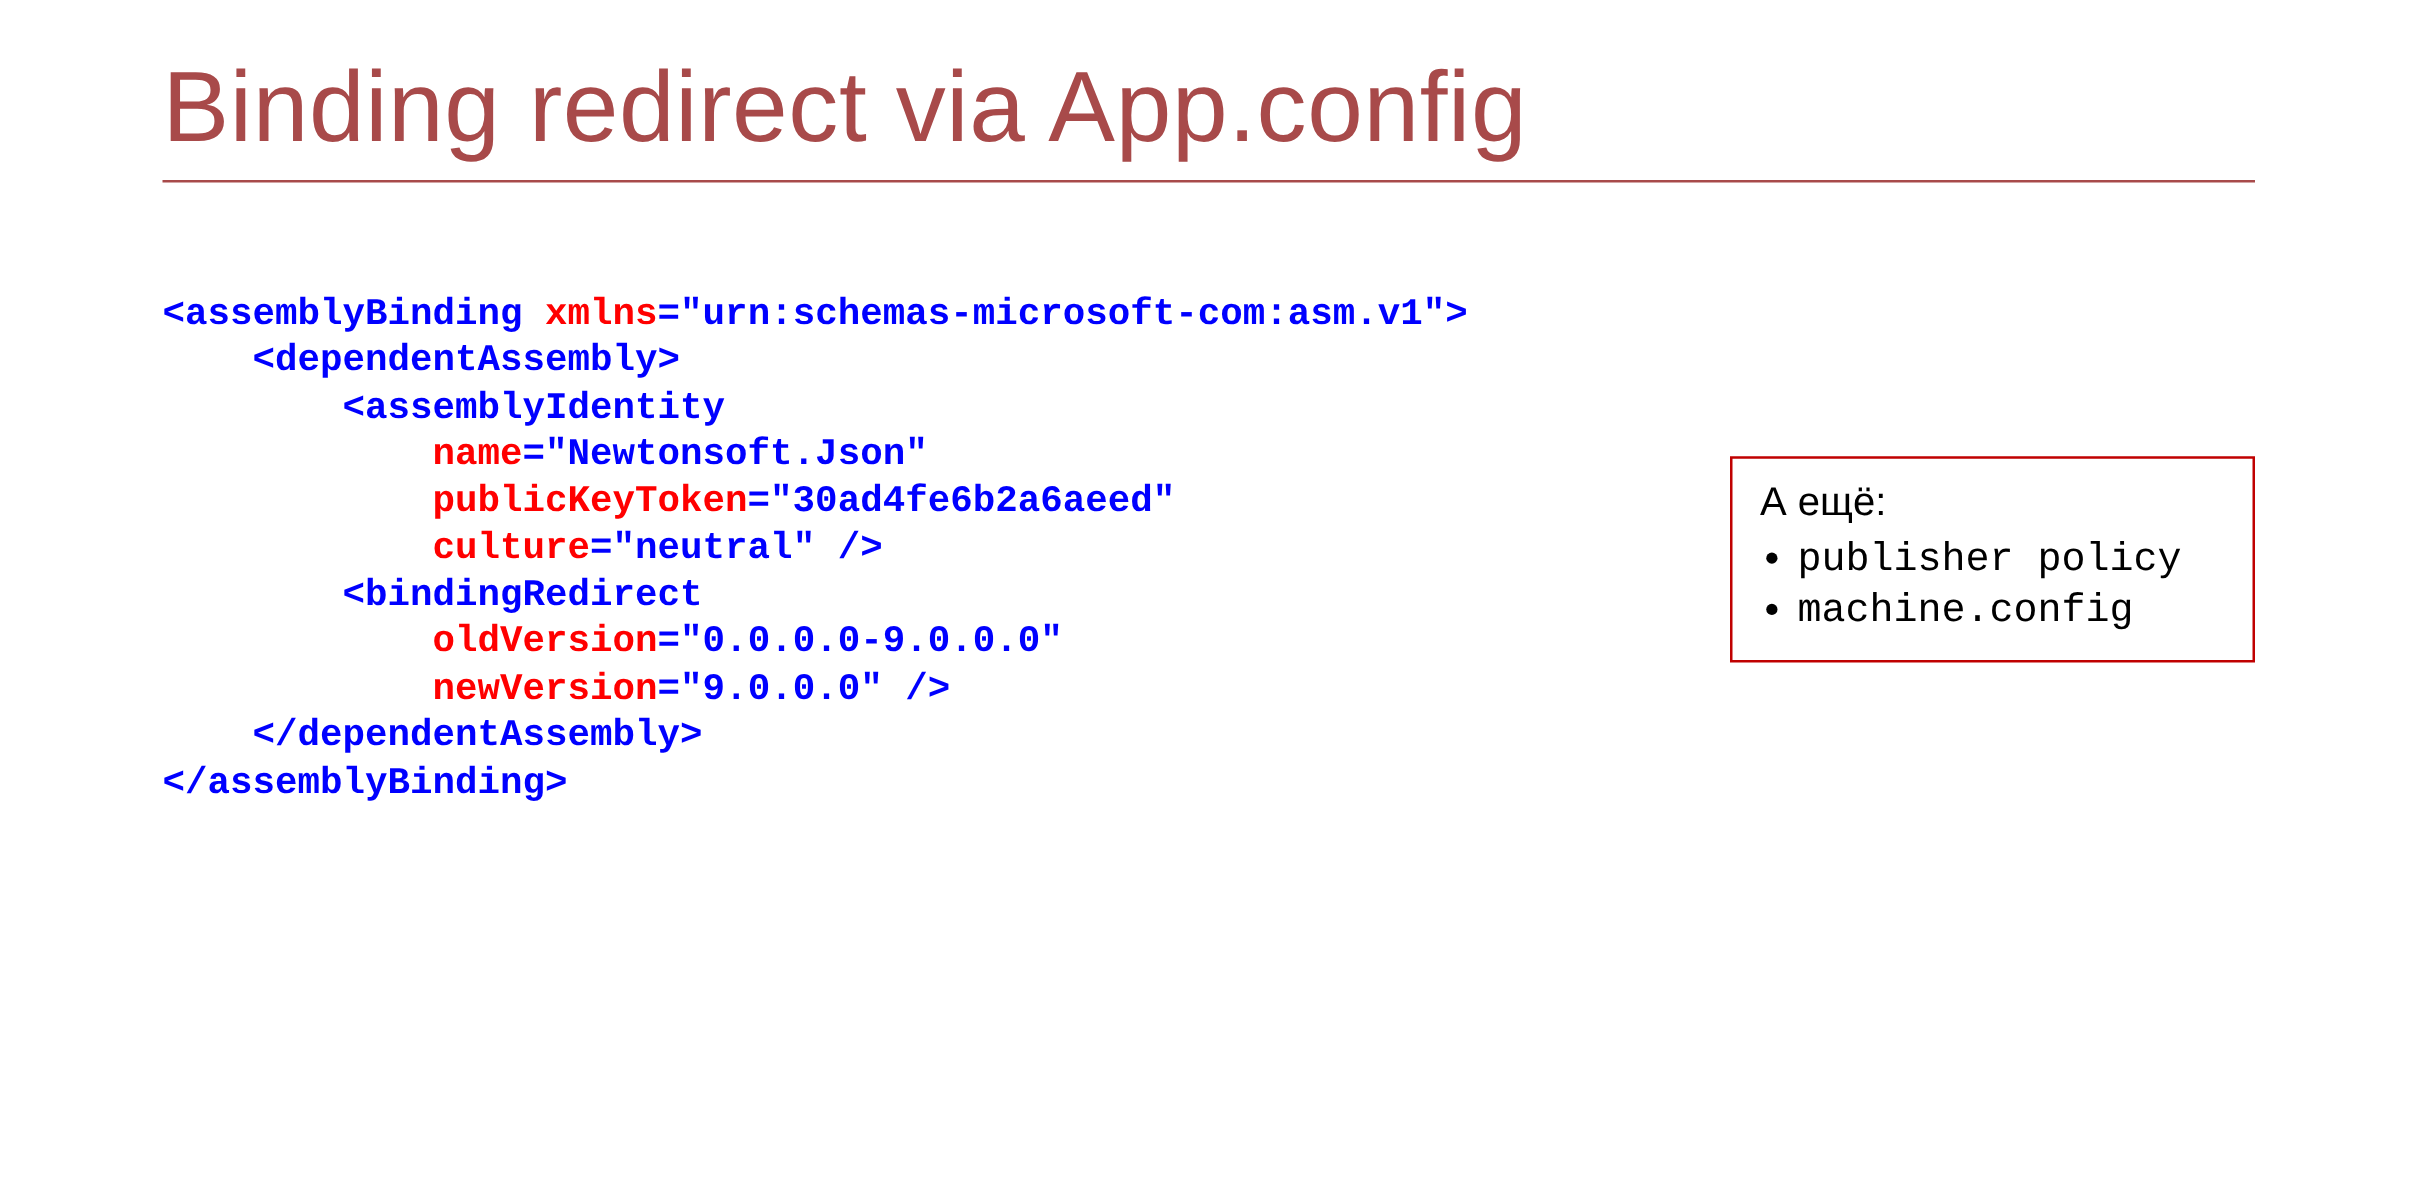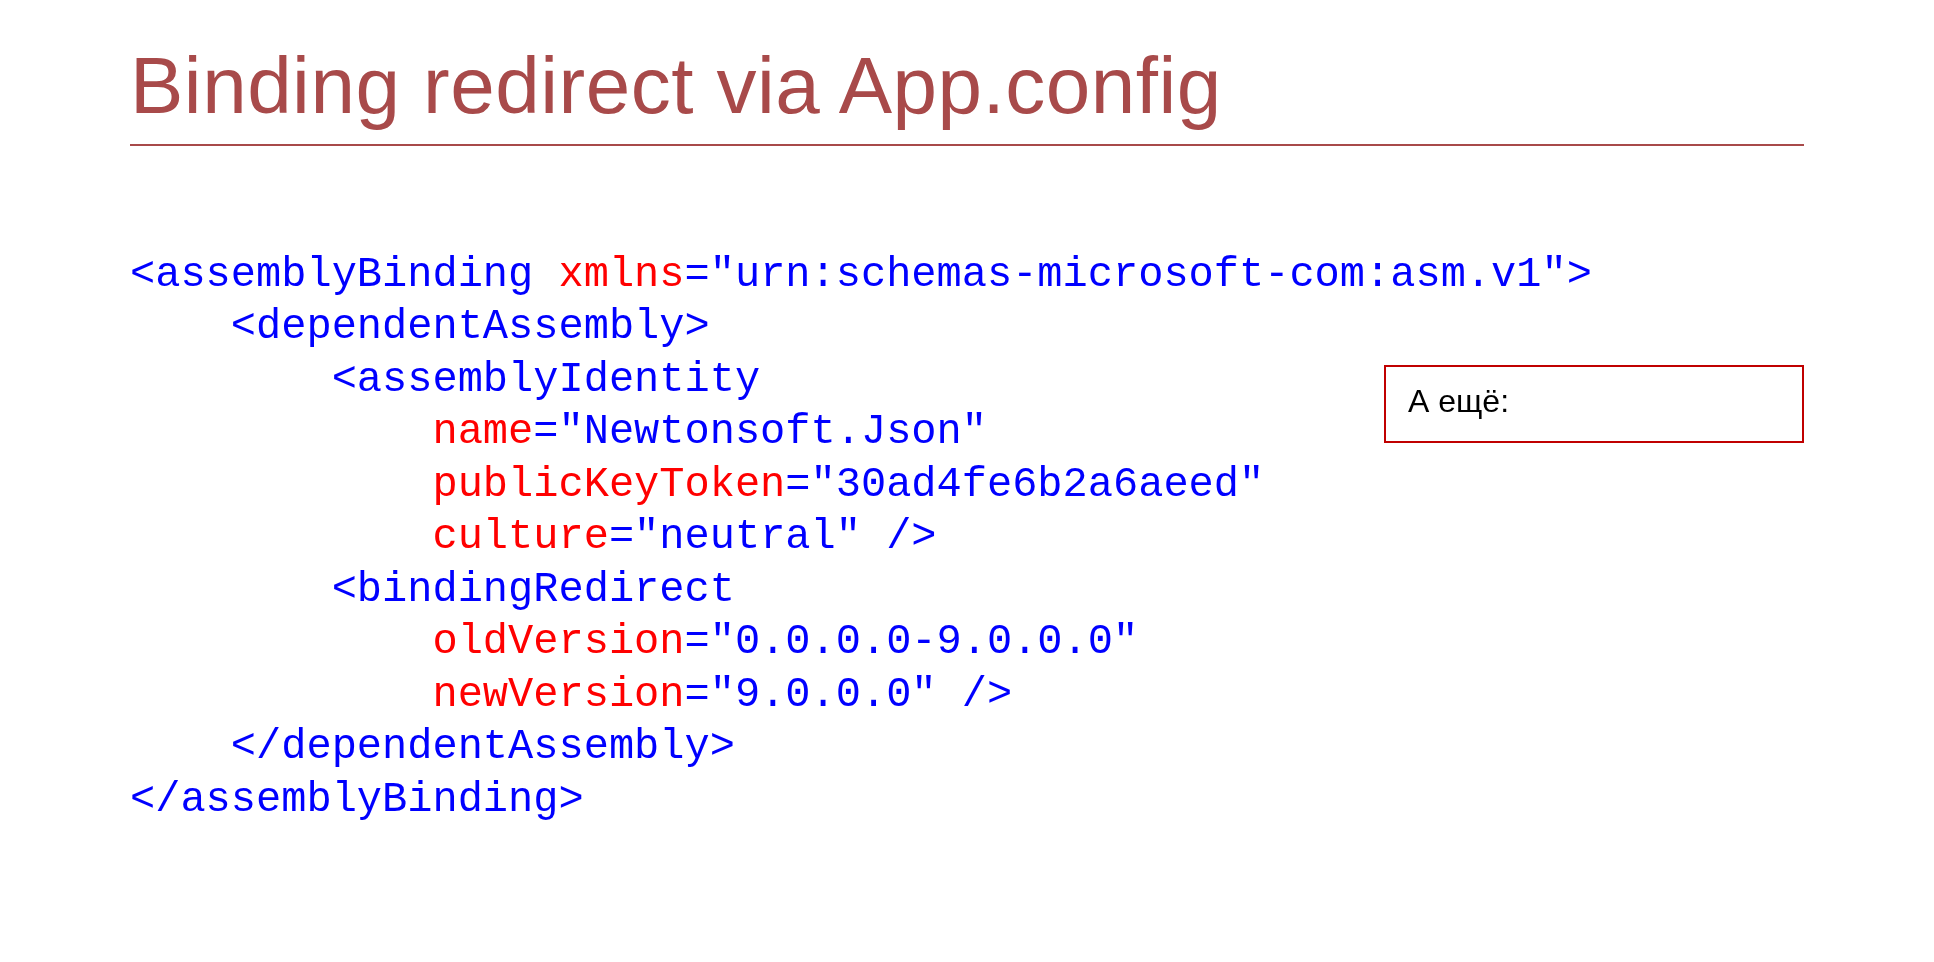--- a/index.html
+++ b/index.html
@@ -22,24 +22,24 @@
     font-size: 80px;
     font-weight: 300;
     color: #a84a4a;
     border-bottom: 2px solid #a84a4a;
     padding-bottom: 12px;
     margin-bottom: 50px;
     letter-spacing: 0.5px;
   }
   .code {
     font-family: Consolas, "Courier New", monospace;
-    font-size: 42px;
+    font-size: 30px;
     line-height: 1.25;
     white-space: pre;
-    font-weight: 400;
+    font-weight: 700;
   }
   .t-blue   { color: #0000ff; }
   .t-red    { color: #ff0000; }
   .note-box {
     position: absolute;
     right: 130px;
     top: 365px;
     border: 2px solid #c00000;
     padding: 14px 22px 18px 22px;
     font-size: 32px;
@@ -78,15 +78,19 @@
 <span class="t-red">            culture</span><span class="t-blue">=</span><span class="t-blue">"neutral"</span><span class="t-blue"> /&gt;</span>
 <span class="t-blue">        &lt;bindingRedirect</span>
 <span class="t-red">            oldVersion</span><span class="t-blue">=</span><span class="t-blue">"0.0.0.0-9.0.0.0"</span>
 <span class="t-red">            newVersion</span><span class="t-blue">=</span><span class="t-blue">"9.0.0.0"</span><span class="t-blue"> /&gt;</span>
 <span class="t-blue">    &lt;/dependentAssembly&gt;</span>
 <span class="t-blue">&lt;/assemblyBinding&gt;</span>
   </div>
 
   <div class="note-box">
     <div class="note-title">А ещё:</div>
+    <ul class="note-list">
+      <li>publisher policy</li>
+      <li>machine.config</li>
+    </ul>
   </div>
 
 </div>
 
 </body></html>

